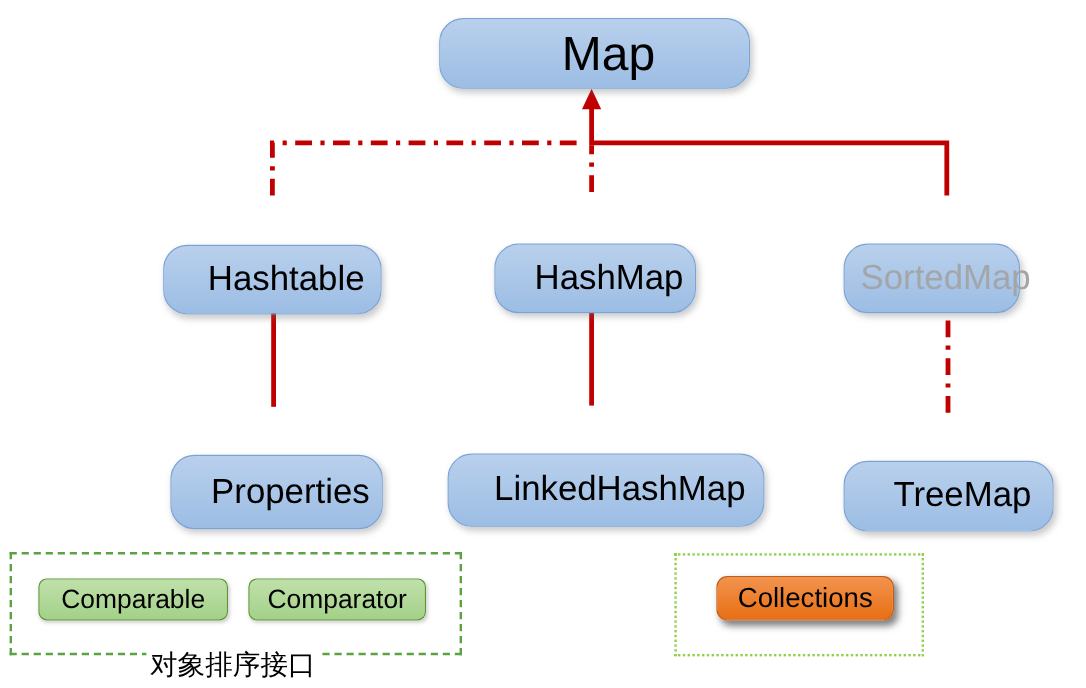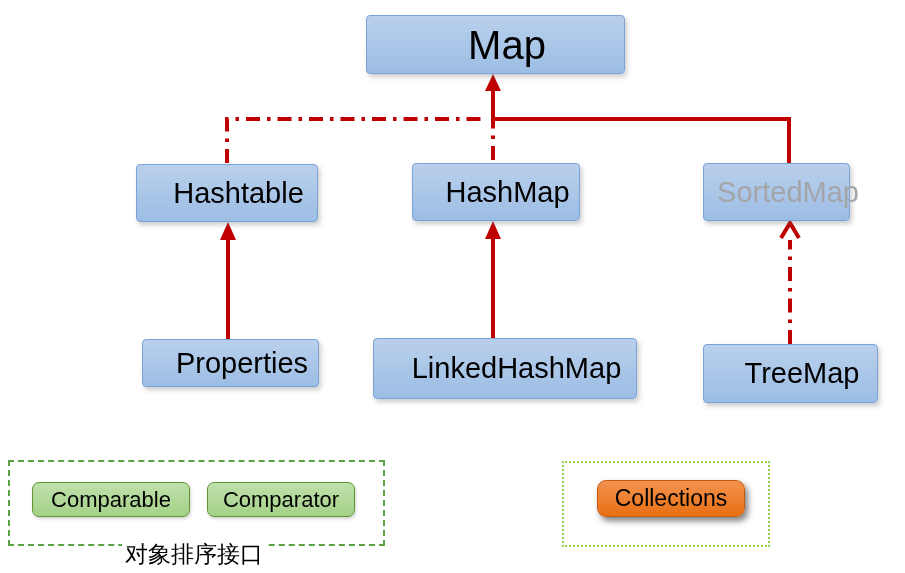--- a/index.html
+++ b/index.html
@@ -13,27 +13,27 @@
   svg.overlay{position:absolute;left:0;top:0;pointer-events:none;}
   .node{
     position:absolute;
     display:flex;align-items:center;justify-content:center;
     color:#000;text-align:center;line-height:1;
     box-sizing:border-box;
   }
   .blue{
     background:linear-gradient(180deg,var(--node-fill-top),var(--node-fill-bottom));
     border:1.5px solid var(--node-border);
-    border-radius:4px;
+    border-radius:20px;
     box-shadow:2px 3px 5px rgba(110,110,110,.35);
     padding-left:23px;
   }
   .muted{color:var(--muted-text);}
   .lvl1{font-size:40px;}
-  .lvl2{font-size:29px;}
+  .lvl2{font-size:29px;margin-top:40px;}
   .green{
     background:linear-gradient(180deg,var(--green-fill-top),var(--green-fill-bottom));
     border:1.5px solid var(--green-border);
     border-radius:7px;
     box-shadow:1px 2px 3px rgba(110,110,110,.3);
     font-size:22px;
   }
   .orange{
     background:linear-gradient(180deg,var(--orange-fill-top),var(--orange-fill-bottom));
     border:1px solid var(--orange-border);
@@ -88,21 +88,21 @@
   </div>
 
   <div class="node blue lvl2" style="left:412px;top:163px;width:168px;height:58px;">
     <span>HashMap</span>
   </div>
 
   <div class="node blue lvl2 muted" style="left:703px;top:163px;width:147px;height:58px;">
     <span>SortedMap</span>
   </div>
 
-  <div class="node blue lvl2" style="left:142px;top:339px;width:177px;height:48px;">
+  <div class="node blue lvl2" style="left:142px;top:339px;width:177px;height:62px;">
     <span>Properties</span>
   </div>
 
   <div class="node blue lvl2" style="left:373px;top:338px;width:264px;height:61px;">
     <span>LinkedHashMap</span>
   </div>
 
   <div class="node blue lvl2" style="left:703px;top:344px;width:175px;height:59px;">
     <span>TreeMap</span>
   </div>

